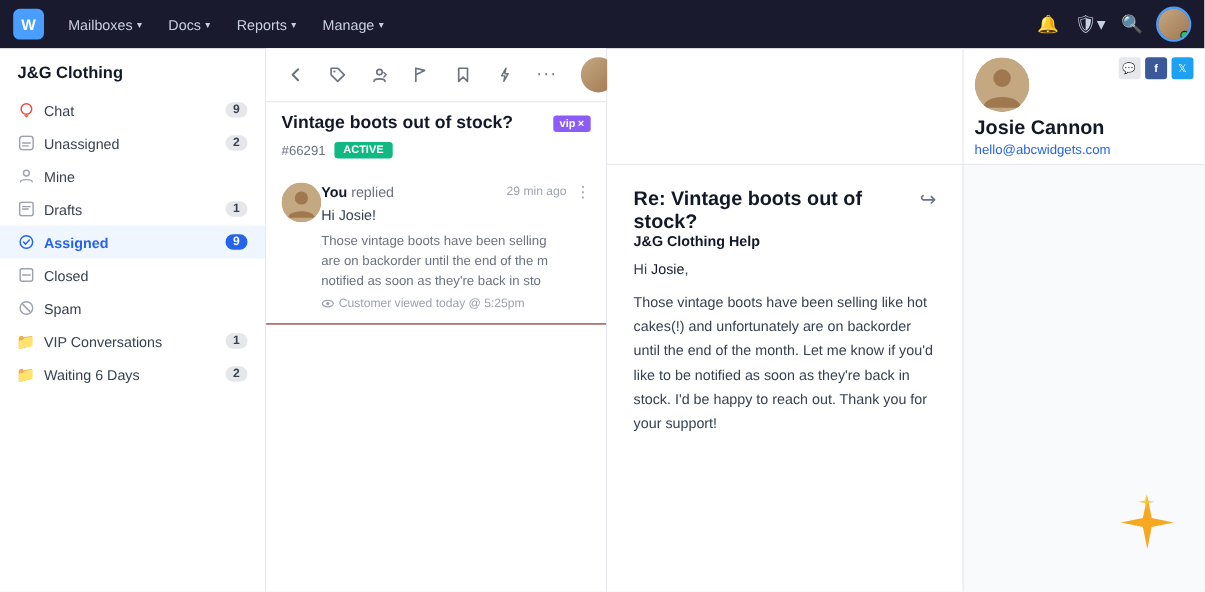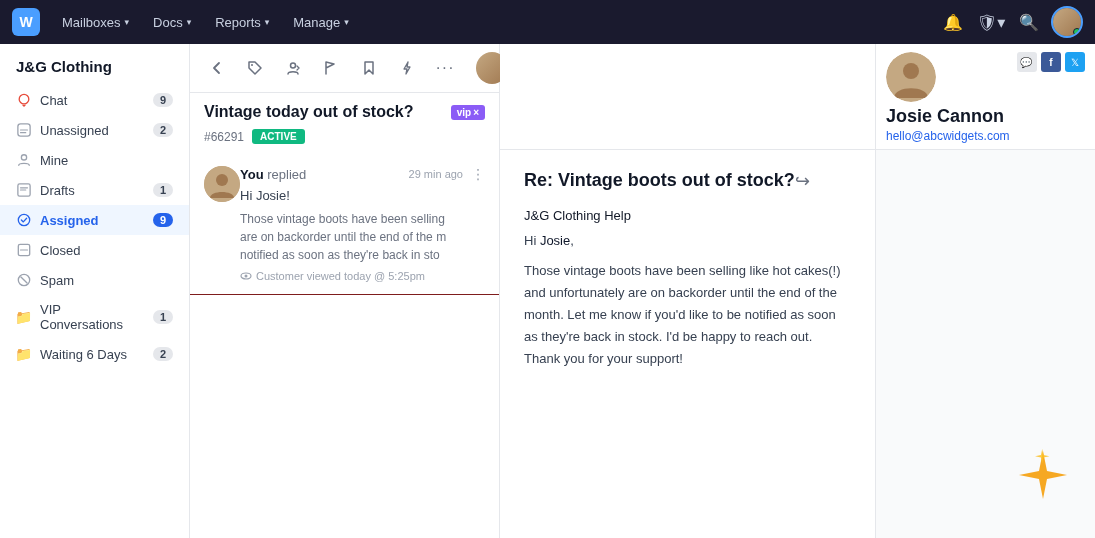--- a/index.html
+++ b/index.html
@@ -55,21 +55,21 @@
     }
 
     
     .main-layout {
       display: flex;
       height: calc(538px - 44px);
     }
 
     
     .sidebar {
-      width: 190px;
+      width: 242px;
       background: #fff;
       border-right: 1px solid #e5e7eb;
       flex-shrink: 0;
       overflow-y: auto;
     }
     .sidebar-header {
       padding: 14px 16px 10px;
       font-weight: 700;
       font-size: 15px;
       color: #111827;
@@ -391,21 +391,21 @@
 
       <div style="width:32px;height:32px;border-radius:50%;overflow:hidden;background:linear-gradient(135deg,#c4a882,#a07850);flex-shrink:0;"></div>
 
       <div class="conv-header-nav">
         <button>▲</button>
         <button>▼</button>
       </div>
     </div>
 
     <div class="conv-subject">
-      <span class="conv-subject-title">Vintage today out of stock?</span>
+      <span class="conv-subject-title">Vintage boots out of stock?</span>
       <span class="vip-badge">
         <span>vip</span>
         <span class="x">×</span>
       </span>
     </div>
     <div style="padding: 2px 14px 10px; display:flex; align-items:center; gap:8px;">
       <span class="conv-id">#66291</span>
       <span class="active-badge">ACTIVE</span>
     </div>
 
@@ -475,26 +475,26 @@
         <div style="padding:4px 10px 2px;">
           <div style="font-weight:700;font-size:18px;color:#111827;">Josie Cannon</div>
           <div style="font-size:12px;color:#2563eb;cursor:pointer;margin-top:2px;">hello@abcwidgets.com</div>
         </div>
       </div>
     </div>
 
     <div style="display:flex;flex:1;overflow:hidden;position:relative;">
       <div style="flex:1;padding:20px 24px;overflow-y:auto;">
 
-        <div style="display:flex;align-items:flex-start;margin-bottom:16px;">
+        <div style="display:flex;align-items:flex-start;">
           <div style="font-size:18px;font-weight:700;color:#111827;">Re: Vintage boots out of stock?</div>
           <div style="font-size:18px;color:#6b7280;cursor:pointer;transform:scaleX(-1);">↩</div>
         </div>
 
-        <div style="font-size:13px;font-weight:400;color:#111827;margin-bottom:10px;">J&amp;G Clothing Help</div>
+        <div style="font-size:13px;font-weight:700;color:#111827;margin-bottom:10px;">J&amp;G Clothing Help</div>
 
         <div style="font-size:13px;color:#374151;margin-bottom:12px;">
           Hi <span style="color:#0f172a;">Josie</span>,
         </div>
 
         <div style="font-size:13px;color:#374151;line-height:1.7;">Those vintage boots have been selling like hot cakes(!) and unfortunately are on backorder until the end of the month. Let me know if you'd like to be notified as soon as they're back in stock. I'd be happy to reach out. Thank you for your support!</div>
       </div>
 
       <div style="position:absolute;right:20px;bottom:30px;pointer-events:none;">
         <svg width="60" height="60" viewBox="0 0 60 60" fill="none">

